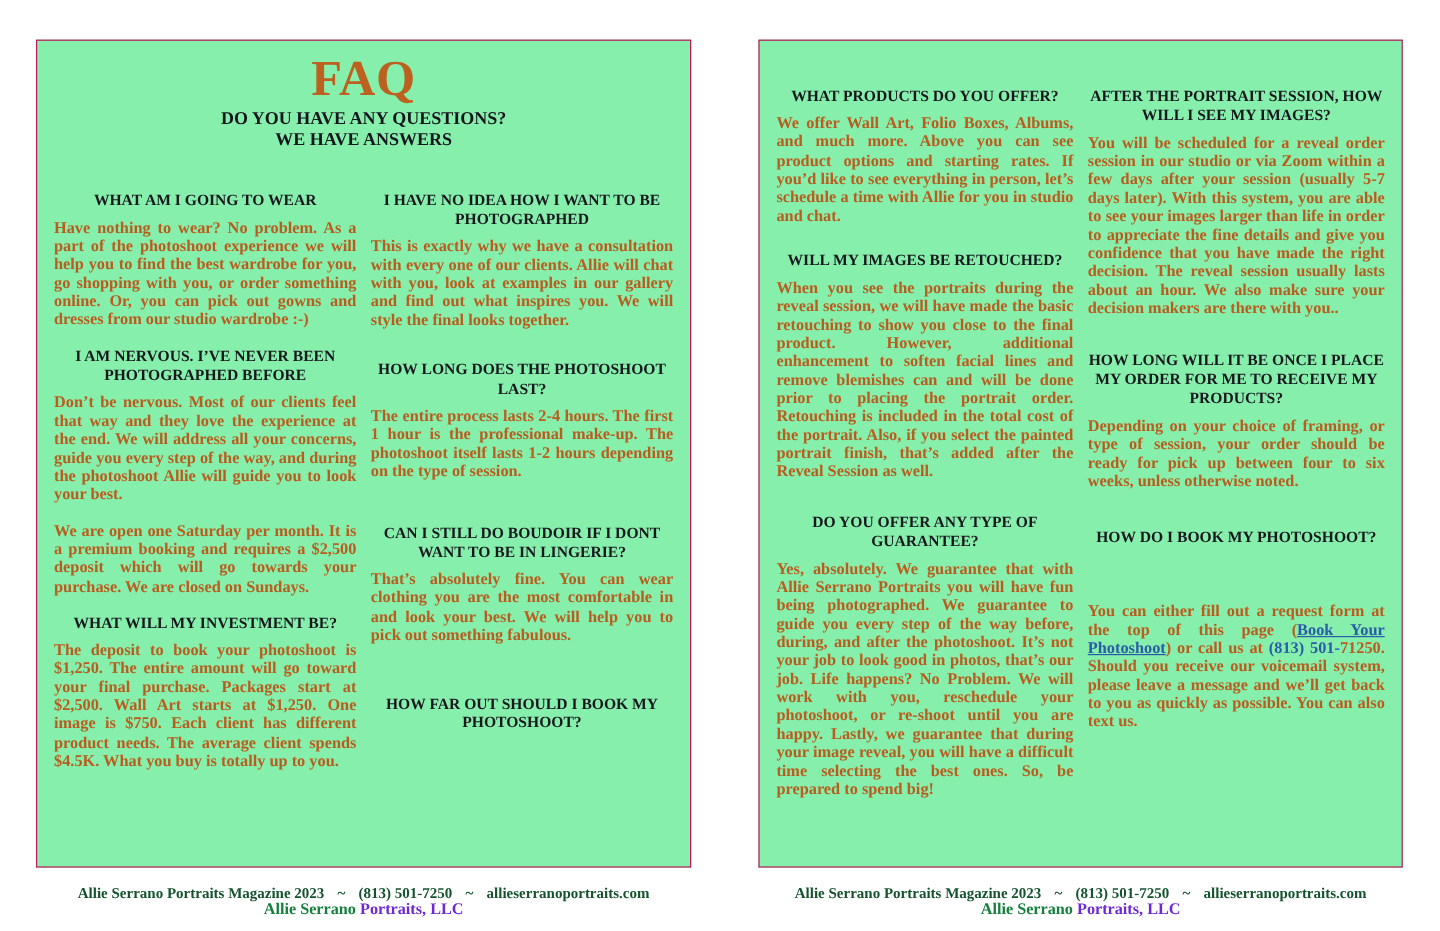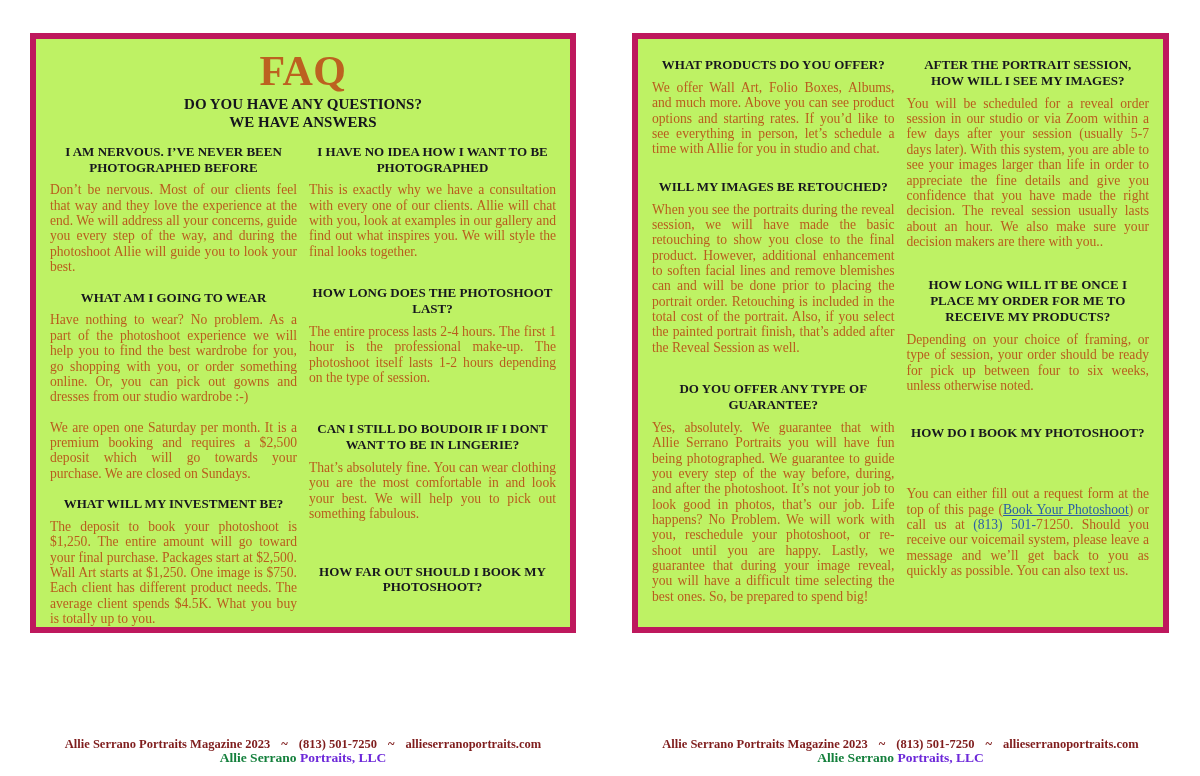--- a/index.html
+++ b/index.html
@@ -4,23 +4,23 @@
 <style>
   html, body { margin:0; padding:0; }
   body {
     width:1200px; height:776px;
     background:#ffffff;
     font-family:"Liberation Serif", serif;
     position:relative;
     overflow:hidden;
   }
   .page {
-    position:absolute; top:33px; height:600px;
-    border:6px solid #be185d;
-    background:#bef264;
+    position:absolute; top:33px; height:690px;
+    border:1px solid #be185d;
+    background:#86efac;
     box-sizing:border-box;
     padding:8px 14px 10px 14px;
     overflow:hidden;
   }
   .page-left  { left:30px;  width:546px; }
   .page-right { left:632px; width:537px; }
 
   .faq-title {
     text-align:center;
     font-size:42px; font-weight:bold;
@@ -31,33 +31,33 @@
   }
   .subtitle {
     text-align:center;
     font-size:15px; font-weight:bold;
     color:#15151D;
     line-height:1.22;
   }
   .subtitle-wrap { margin-bottom:12px; }
 
   .cols { display:flex; gap:12px; }
-  .col { flex:1; min-width:0; }
+  .col { flex:1; min-width:0;margin-top:20px; }
 
   .qa { margin-bottom:15px; }
   .q {
     font-weight:bold;
     color:#17171E;
     text-align:center;
     font-size:13px;
     line-height:1.22;
     margin:0 0 7px 0;
   }
   .a {
-    font-weight:normal;
+    font-weight:bold;
     color:#B95C1D;
     text-align:justify;
     font-size:13.6px;
     line-height:1.13;
     margin:0;
     hyphens:auto;
     -webkit-hyphens:auto;
   }
   .mt-22 { margin-top:22px; }
   .mt-26 { margin-top:26px; }
@@ -74,44 +74,44 @@
   }
   .phone-blue { color:#2A5CA8; }
 
   .footer {
     position:absolute; top:737px;
     text-align:center;
     color:#1a1a1a;
   }
   .footer-left  { left:30px;  width:546px; }
   .footer-right { left:632px; width:537px; }
-  .footer-line1 { font-size:12.5px; font-weight:bold; color:#7f1d1d; line-height:1.15; }
+  .footer-line1 { font-size:12.5px; font-weight:bold; color:#14532d; line-height:1.15; }
   .footer-line1 .sep { margin:0 11px; font-weight:bold; }
   .footer-line2 { font-size:13.5px; font-weight:bold; line-height:1.1; }
   .company-gold { color:#15803d; }
   .company-pink { color:#6d28d9; }
 </style>
 </head>
 <body>
 
 <div class="page page-left">
   <div class="faq-title">FAQ</div>
   <div class="subtitle-wrap">
     <div class="subtitle">DO YOU HAVE ANY QUESTIONS?</div>
     <div class="subtitle">WE HAVE ANSWERS</div>
   </div>
   <div class="cols">
     <div class="col">
       <section class="qa">
+        <h3 class="q">WHAT AM I GOING TO WEAR</h3>
+        <p class="a">Have nothing to wear? No problem. As a part of the photoshoot experience we will help you to find the best wardrobe for you, go shopping with you, or order something online. Or, you can pick out gowns and dresses from our studio wardrobe :-)</p>
+      </section>
+      <section class="qa">
         <h3 class="q">I AM NERVOUS. I’VE NEVER BEEN PHOTOGRAPHED BEFORE</h3>
         <p class="a">Don’t be nervous. Most of our clients feel that way and they love the experience at the end. We will address all your concerns, guide you every step of the way, and during the photoshoot Allie will guide you to look your best.</p>
-      </section>
-      <section class="qa">
-        <h3 class="q">WHAT AM I GOING TO WEAR</h3>
-        <p class="a">Have nothing to wear? No problem. As a part of the photoshoot experience we will help you to find the best wardrobe for you, go shopping with you, or order something online. Or, you can pick out gowns and dresses from our studio wardrobe :-)</p>
       </section>
       <section class="qa">
         <p class="a">We are open one Saturday per month. It is a premium booking and requires a $2,500 deposit which will go towards your purchase. We are closed on Sundays.</p>
       </section>
       <section class="qa">
         <h3 class="q">WHAT WILL MY INVESTMENT BE?</h3>
         <p class="a">The deposit to book your photoshoot is $1,250. The entire amount will go toward your final purchase. Packages start at $2,500. Wall Art starts at $1,250. One image is $750. Each client has different product needs. The average client spends $4.5K. What you buy is totally up to you.</p>
       </section>
     </div>
     <div class="col">

